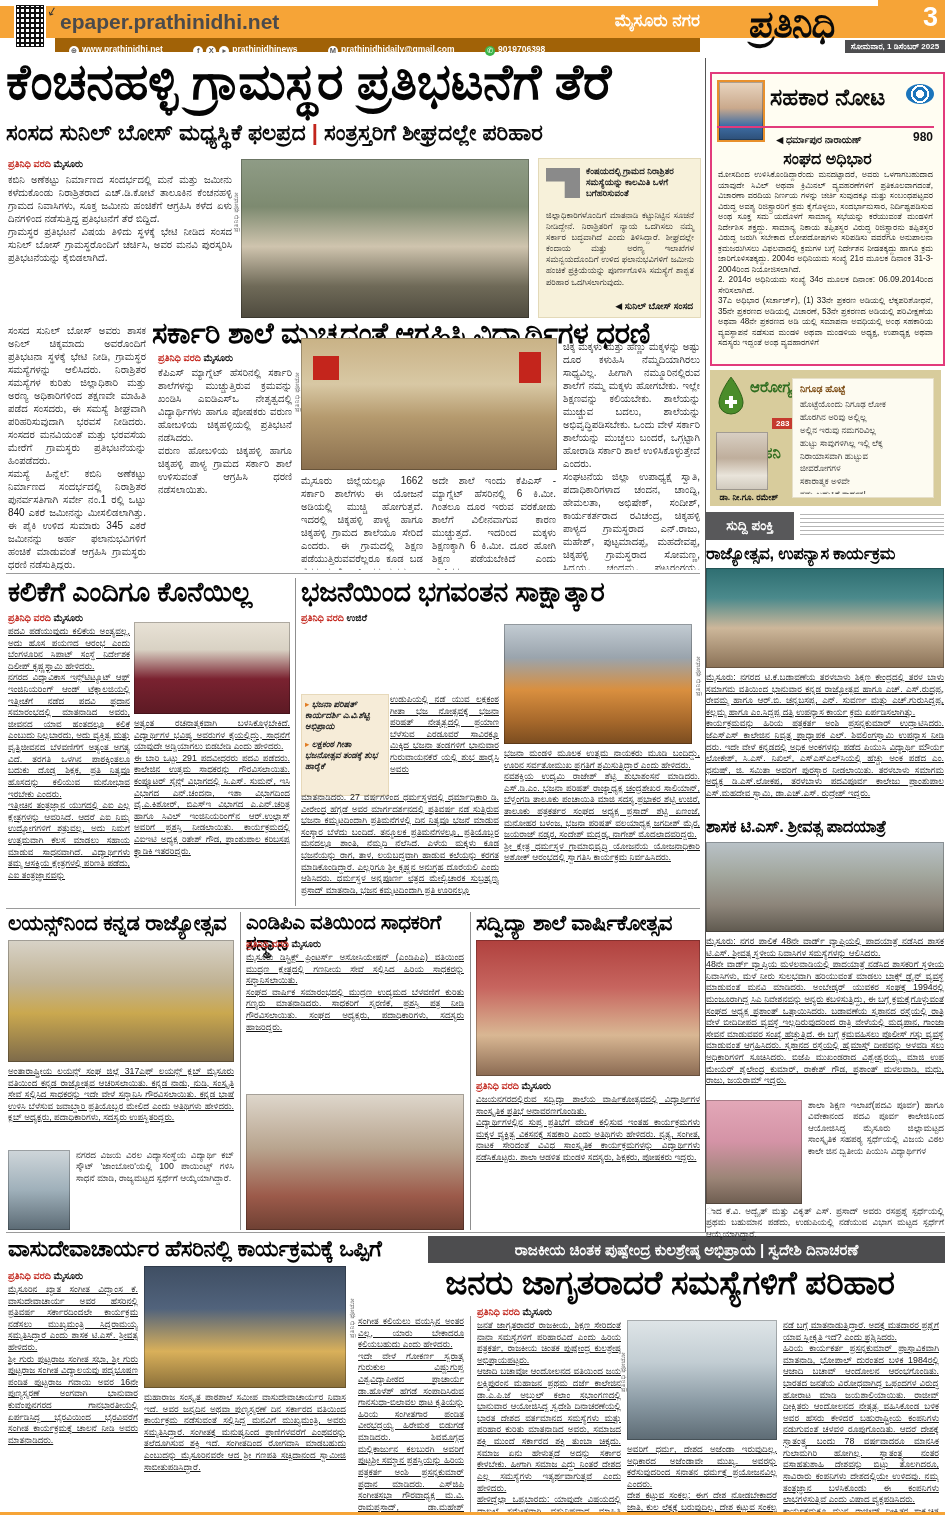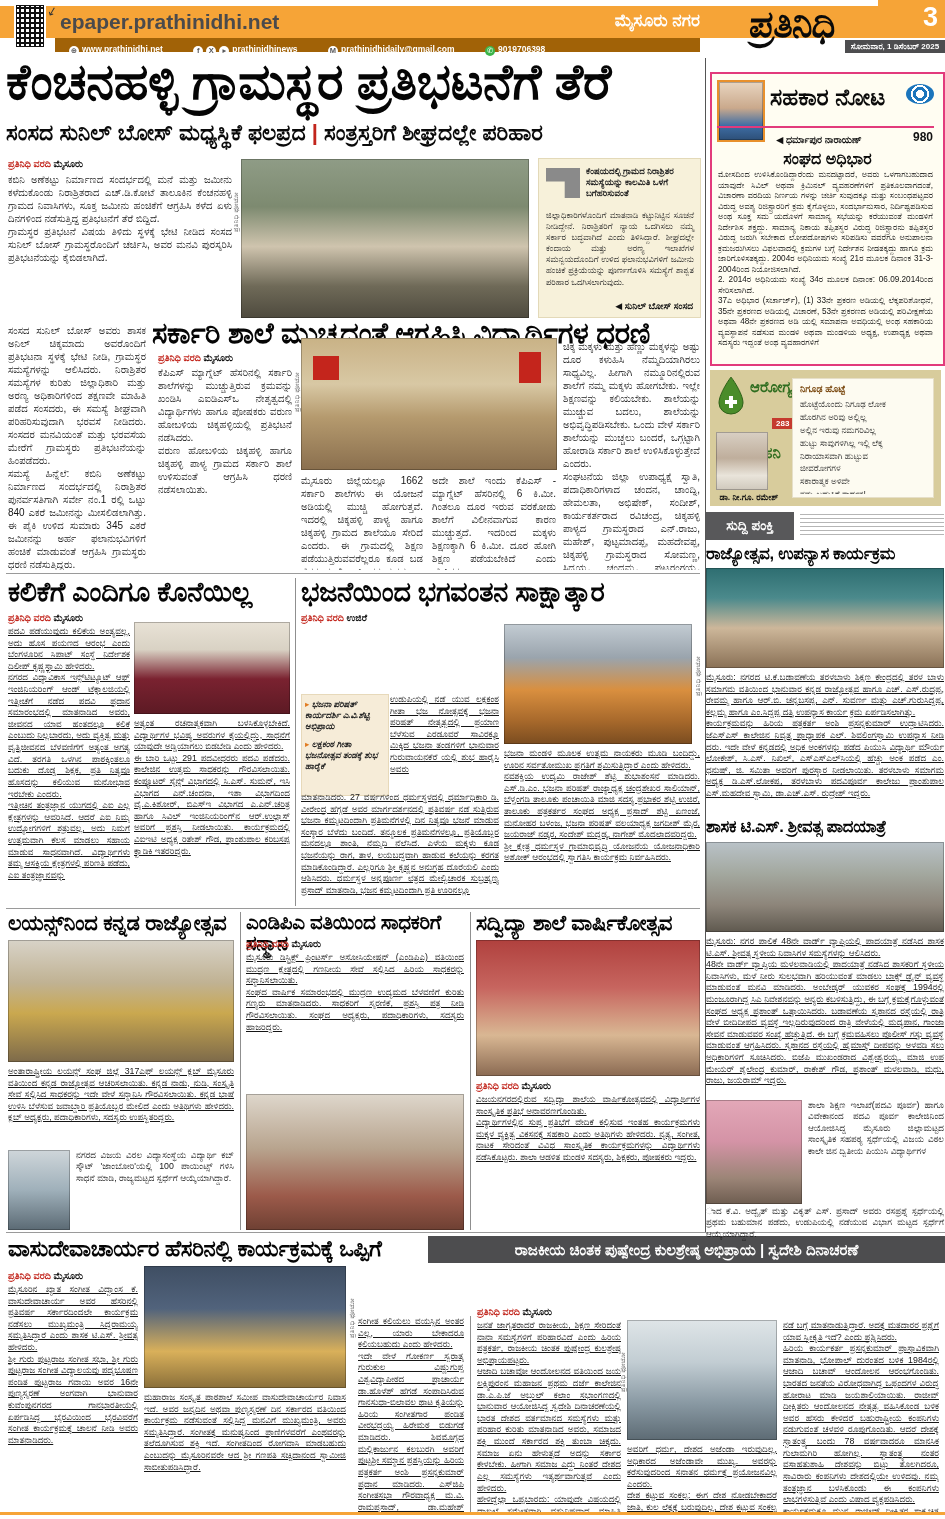--- a/index.html
+++ b/index.html
@@ -185,20 +185,21 @@
   <div class="abs photo" style="left:144px;top:1266px;width:202px;height:122px;
               background:linear-gradient(180deg,#3f4e63 0%,#51637c 35%,#d9b05a 70%,#8a6f3a 100%);"></div>
   <div class="abs vcred" style="left:348px;top:1268px;height:70px;">ಪ್ರತಿನಿಧಿ ಫೋಟೋ</div>
   <div class="abs body sm" style="left:144px;top:1392px;width:202px;height:118px;">ಮಹಾರಾಜ ಸಂಸ್ಕೃತ ಪಾಠಶಾಲೆ ಸಮೀಪ ವಾಸುದೇವಾಚಾರ್ಯರ ನಿವಾಸ ಇದೆ. ಅವರ ಜನ್ಮದಿನ ಅಥವಾ ಪುಣ್ಯಸ್ಮರಣೆ ದಿನ ಸರ್ಕಾರದ ವತಿಯಿಂದ ಕಾರ್ಯಕ್ರಮ ನಡೆಸುವಂತೆ ಸಲ್ಲಿಸಿದ್ದ ಮನವಿಗೆ ಮುಖ್ಯಮಂತ್ರಿ, ಅವರು ಸಮ್ಮತಿಸಿದ್ದಾರೆ. ಸಂಗೀತಕ್ಕೆ ಮನುಷ್ಯನಿಂದ ಪ್ರಾಣಿಗಳವರೆಗೆ ಎಂಥವರನ್ನು ತಲೆದೂಗಿಸುವ ಶಕ್ತಿ ಇದೆ. ಸಂಗೀತದಿಂದ ರೋಗವಾಸಿ ಮಾಡಬಹುದು ಎಂಬುದನ್ನು ಮೈಸೂರಿನವರೇ ಆದ ಶ್ರೀ ಗಣಪತಿ ಸಚ್ಚಿದಾನಂದ ಸ್ವಾಮೀಜಿ ಸಾಬೀತುಪಡಿಸಿದ್ದಾರೆ.</div>
   <div class="abs body sm" style="left:358px;top:1316px;width:106px;height:196px;">ಸಂಗೀತ ಕಲಿಯಲು ವಯಸ್ಸಿನ ಅಂತರ ವಿಲ್ಲ, ಯಾರು ಬೇಕಾದರೂ ಕಲಿಯಬಹುದು ಎಂದು ಹೇಳಿದರು.
 ಇದೇ ವೇಳೆ ಗೋಕರ್ಣ ಸ್ವರಾತ್ಮ ಗುರುಕುಲ ವಿಷ್ಣುಗುಪ್ತ ವಿಶ್ವವಿದ್ಯಾಪೀಠದ ಪ್ರಾಚಾರ್ಯ ಡಾ.ಹೊಳೆಶ್ ಹೆಗಡೆ ಸಂಪಾದಿಸಿರುವ ಗಾನಸುಧಾ-ಬಿಲಾವಲ ಥಾಟ ಕೃತಿಯನ್ನು ಹಿರಿಯ ಸಂಗೀತಗಾರ ಪಂಡಿತ ವೀರಭದ್ರಯ್ಯ ಹಿರೇಮಠ ಬಿಡುಗಡೆ ಮಾಡಿದರು. ಶಿವಮೊಗ್ಗದ ಮಲ್ಲಿಕಾರ್ಜುನ ಕಲಬುರಗಿ ಅವರಿಗೆ ಪುಟ್ಟಶ್ರೀ ಸಮ್ಮಾನ ಪ್ರಶಸ್ತಿಯನ್ನು ಹಿರಿಯ ಪತ್ರಕರ್ತ ಅಂಶಿ ಪ್ರಸನ್ನಕುಮಾರ್ ಪ್ರದಾನ ಮಾಡಿದರು. ಎಸ್‌ಜಿಪಿ ಸಂಗೀತಸಭಾ ಗೌರವಾಧ್ಯಕ್ಷ ಮ.ವಿ. ರಾಮಪ್ರಸಾದ್, ಡಾ.ಮಹೇಶ್ ಚಿಕ್ಕಲ್ಲೂರು ಇದ್ದರು.</div>
 
   <div class="abs rule-v" style="left:470px;top:1316px;height:196px;"></div>
 
   <div class="abs kicker" style="left:428px;top:1236px;width:517px;height:27px;">ರಾಜಕೀಯ ಚಿಂತಕ ಪುಷ್ಪೇಂದ್ರ ಕುಲಶ್ರೇಷ್ಠ ಅಭಿಪ್ರಾಯ | ಸ್ವದೇಶಿ ದಿನಾಚರಣೆ</div>
+  <div class="abs hl" style="left:395px;top:1266px;width:550px;font-size:33px;text-align:center;">ಜನರು ಜಾಗೃತರಾದರೆ ಸಮಸ್ಯೆಗಳಿಗೆ ಪರಿಹಾರ</div>
   <div class="abs byline" style="left:477px;top:1306px;">
     <span class="r">ಪ್ರತಿನಿಧಿ ವರದಿ</span> <span>ಮೈಸೂರು</span>
   </div>
   <div class="abs body sm" style="left:477px;top:1320px;width:144px;height:192px;">ಜನತೆ ಜಾಗೃತರಾದರೆ ರಾಜಕೀಯ, ಶಿಕ್ಷಣ ಸೇರಿದಂತೆ ನಾನಾ ಸಮಸ್ಯೆಗಳಿಗೆ ಪರಿಹಾರವಿದೆ ಎಂದು ಹಿರಿಯ ಪತ್ರಕರ್ತ, ರಾಜಕೀಯ ಚಿಂತಕ ಪುಷ್ಪೇಂದ್ರ ಕುಲಶ್ರೇಷ್ಠ ಅಭಿಪ್ರಾಯಪಟ್ಟರು.
 ಆಜಾದಿ ಬಚಾವೋ ಆಂದೋಲನದ ವತಿಯಿಂದ ಜಯ ಲಕ್ಷ್ಮಿಪುರಂನ ಮಹಾಜನ ಪ್ರಥಮ ದರ್ಜೆ ಕಾಲೇಜಿನ ಡಾ.ಎ.ಪಿ.ಜೆ ಅಬ್ದುಲ್ ಕಲಾಂ ಸಭಾಂಗಣದಲ್ಲಿ ಭಾನುವಾರ ಆಯೋಜಿಸಿದ್ದ ಸ್ವದೇಶಿ ದಿನಾಚರಣೆಯಲ್ಲಿ ಭಾರತ ದೇಶದ ವರ್ತಮಾನದ ಸಮಸ್ಯೆಗಳು ಮತ್ತು ಪರಿಹಾರ ಕುರಿತು ಮಾತನಾಡಿದ ಅವರು, ಸಮಾಜದ ಶಕ್ತಿ ಮುಂದೆ ಸರ್ಕಾರದ ಶಕ್ತಿ ತುಂಬಾ ಚಿಕ್ಕದು. ಸಮಾಜ ಏನು ಹೇಳುತ್ತದೆ ಅದನ್ನು ಸರ್ಕಾರ ಕೇಳಬೇಕು. ಹೀಗಾಗಿ ಸಮಾಜ ಎದ್ದು ನಿಂತರೆ ದೇಶದ ಎಲ್ಲ ಸಮಸ್ಯೆಗಳು ಇತ್ಯರ್ಥವಾಗುತ್ತವೆ ಎಂದು ಹೇಳಿದರು.
 ಹೇಳಿದ್ದೆಲ್ಲಾ ಒಪ್ಪಬಾರದು: ಯಾವುದೇ ವಿಷಯದಲ್ಲಿ ದಾಖಲೆ ಸಮೇತವಾಗಿ ವಸ್ತುನಿಷ್ಠವಾದ ಮಾಹಿತಿ ನೀಡಿದರೆ ಕೇಳುತ್ತಾರೆ. ಅಲ್ಲದೇ ರಾಜಕಾರಣಿ ಯಾರೇ ಆಗಿರಲಿ ಹೇಳಿದ್ದೆಲ್ಲ ಒಪ್ಪದೆ, ಪರಿಶೀಲನೆ ಮಾಡಬೇಕು. ಅಲ್ಲದೇ ಸನಾತನ ಕಾರ್ಯಕ್ರಮಗಳಲ್ಲಿ ರಾಜಕಾರಣಿಗಳನ್ನು ಆಹ್ವಾನಿಸಬಾರದು.</div>
   <div class="abs photo" style="left:627px;top:1320px;width:150px;height:120px;
               background:linear-gradient(180deg,#dfe5e8 0%,#c2cdd3 35%,#8898a2 70%,#5d6b74 100%);"></div>
   <div class="abs vcred" style="left:619px;top:1322px;height:70px;">ಪ್ರತಿನಿಧಿ ಫೋಟೋ</div>
   <div class="abs body sm" style="left:627px;top:1444px;width:150px;height:68px;">ಅವರಿಗೆ ಧರ್ಮ, ದೇಶದ ಅಜೆಂಡಾ ಇರುವುದಿಲ್ಲ, ಅಧಿಕಾರದ ಅಜೆಂಡಾವೇ ಮುಖ್ಯ. ಅವರನ್ನು ಕರೆಸುವುದರಿಂದ ಸನಾತನ ಧರ್ಮಕ್ಕೆ ಪ್ರಯೋಜನವಿಲ್ಲ ಎಂದರು.

